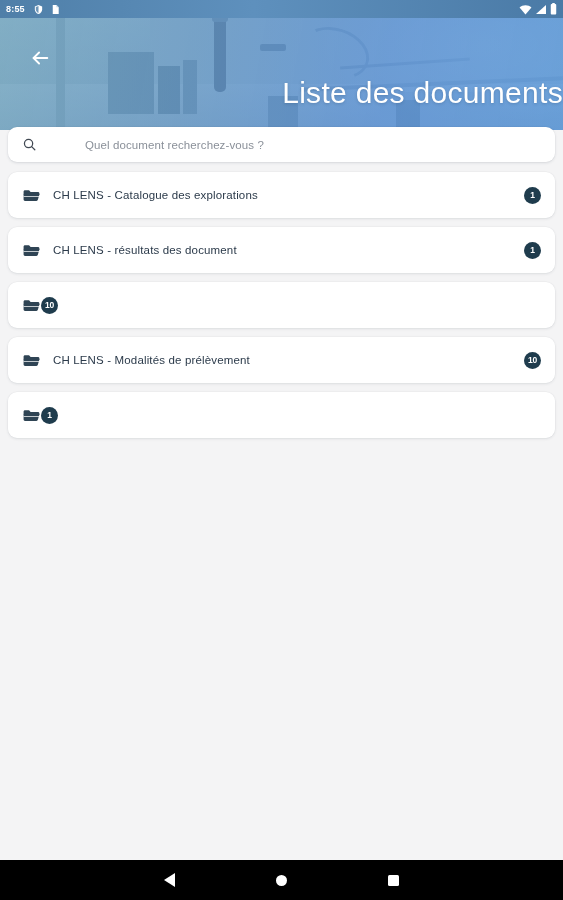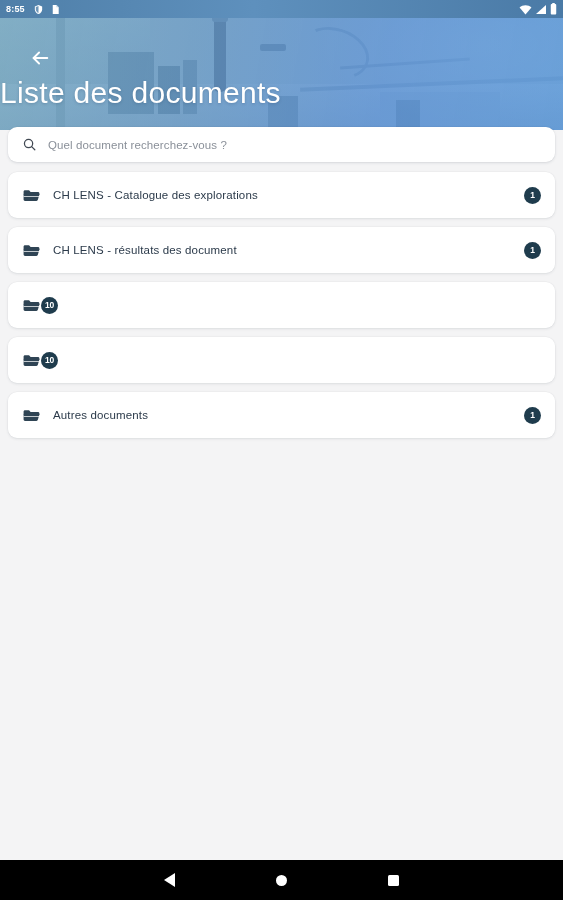--- a/index.html
+++ b/index.html
@@ -79,34 +79,34 @@
     position:absolute; inset:0;
     background:linear-gradient(100deg,#8fb8cc 0%, #7fa9cd 34%, #6fa0dc 68%, #6ba3dd 100%);
     opacity:.55;
   }
   .back-btn{
     position:absolute; left:26px; top:44px; width:28px; height:28px;
     display:flex; align-items:center; justify-content:center; cursor:pointer;
   }
   .hero-title{
     position:absolute; left:0; right:0; top:76px;
-    text-align:left; color:#ffffff;
+    text-align:right; color:#ffffff;
     font-size:30px; font-weight:400; letter-spacing:.3px;
     text-shadow:0 1px 3px rgba(40,70,100,.28);
   }
 
   
   .search-wrap{
     position:absolute; top:127px; left:8px; width:547px; height:35px; z-index:20;
   }
   .search-box{
     width:100%; height:100%;
     background:#ffffff; border-radius:9px;
     box-shadow:0 1px 3px rgba(30,50,70,.13), 0 0 0 .5px rgba(0,0,0,.035);
-    display:flex; align-items:center; padding:0 14px;
+    display:flex; align-items:center; padding:0 14px;gap:37px;
   }
   .search-input{
     border:0; outline:0; background:transparent; flex:1;
     font-family:"Liberation Sans", sans-serif;
     font-size:11.5px; color:#6f7680; margin-left:11px; letter-spacing:.1px;
   }
   .search-input::placeholder{ color:#8a9099; }
 
   
   .list{
@@ -246,30 +246,30 @@
     </svg>
     <span class="badge">10</span>
   </div>
 
   <div class="row">
     <svg class="row-ico" viewBox="0 0 24 24">
       <path d="M2 7.2c0-1 .8-1.8 1.8-1.8h5.1l2 2.2h9.3c1 0 1.8.8 1.8 1.8v1.3H2V7.2z" fill="#2f4454"></path>
       <path d="M2 10.2h20.2l-2.2 7.3c-.2.8-.9 1.3-1.7 1.3H3.8c-1 0-1.8-.8-1.8-1.8v-6.8z" fill="#2f4454"></path>
       <path d="M2 12.6h20v1.1H2z" fill="#ffffff" opacity=".85"></path>
     </svg>
+    <span class="row-label">CH LENS - Modalités de prélèvement</span>
     <span class="badge">10</span>
   </div>
 
   <div class="row">
     <svg class="row-ico" viewBox="0 0 24 24">
       <path d="M2 7.2c0-1 .8-1.8 1.8-1.8h5.1l2 2.2h9.3c1 0 1.8.8 1.8 1.8v1.3H2V7.2z" fill="#2f4454"></path>
       <path d="M2 10.2h20.2l-2.2 7.3c-.2.8-.9 1.3-1.7 1.3H3.8c-1 0-1.8-.8-1.8-1.8v-6.8z" fill="#2f4454"></path>
       <path d="M2 12.6h20v1.1H2z" fill="#ffffff" opacity=".85"></path>
     </svg>
-    <span class="row-label">Autres documents</span>
     <span class="badge">1</span>
   </div>
 
 </div>
 
 <div class="navbar">
   <div class="nav-btn">
     <span class="nav-back"></span>
   </div>
   <div class="nav-btn">

